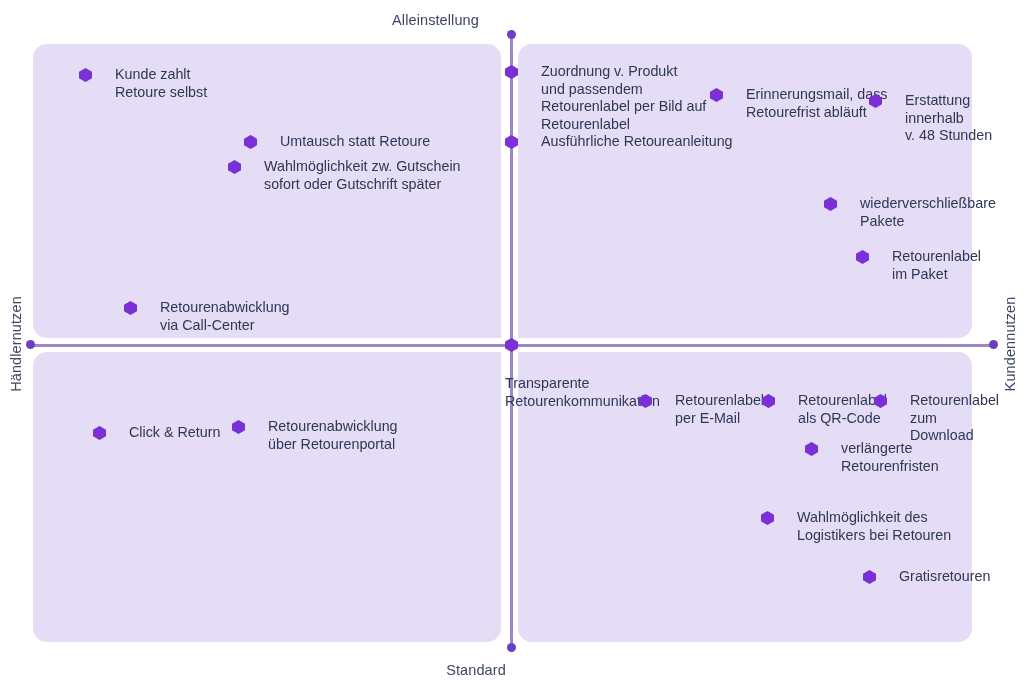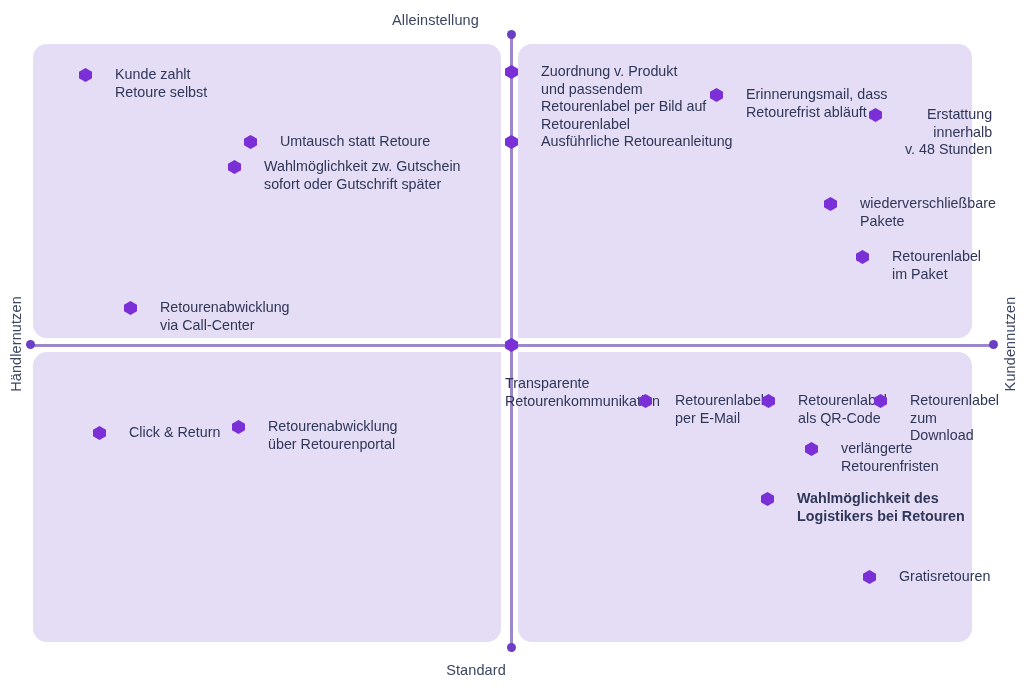--- a/index.html
+++ b/index.html
@@ -148,21 +148,21 @@
     <span class="marker"></span>
     <span class="plabel">Ausführliche Retoureanleitung</span>
   </div>
 
   <div class="point" style="left:710px; top:86px;">
     <span class="marker"></span>
     <span class="plabel">Erinnerungsmail, dass
 Retourefrist abläuft</span>
   </div>
 
-  <div class="point" style="left:869px; top:106px;text-align:right;">
+  <div class="point" style="left:869px; top:92px;">
     <span class="marker"></span>
     <span class="plabel">Erstattung
 innerhalb
 v. 48 Stunden</span>
   </div>
 
   <div class="point" style="left:824px; top:195px;justify-content:space-between;">
     <span class="marker"></span>
     <span class="plabel">wiederverschließbare
 Pakete</span>
@@ -209,21 +209,21 @@
 zum
 Download</span>
   </div>
 
   <div class="point" style="left:805px; top:440px;">
     <span class="marker"></span>
     <span class="plabel">verlängerte
 Retourenfristen</span>
   </div>
 
-  <div class="point" style="left:761px; top:490px;font-weight:bold;">
+  <div class="point" style="left:761px; top:509px;">
     <span class="marker"></span>
     <span class="plabel">Wahlmöglichkeit des
 Logistikers bei Retouren</span>
   </div>
 
   <div class="point" style="left:863px; top:568px;">
     <span class="marker"></span>
     <span class="plabel">Gratisretouren</span>
   </div>
 

